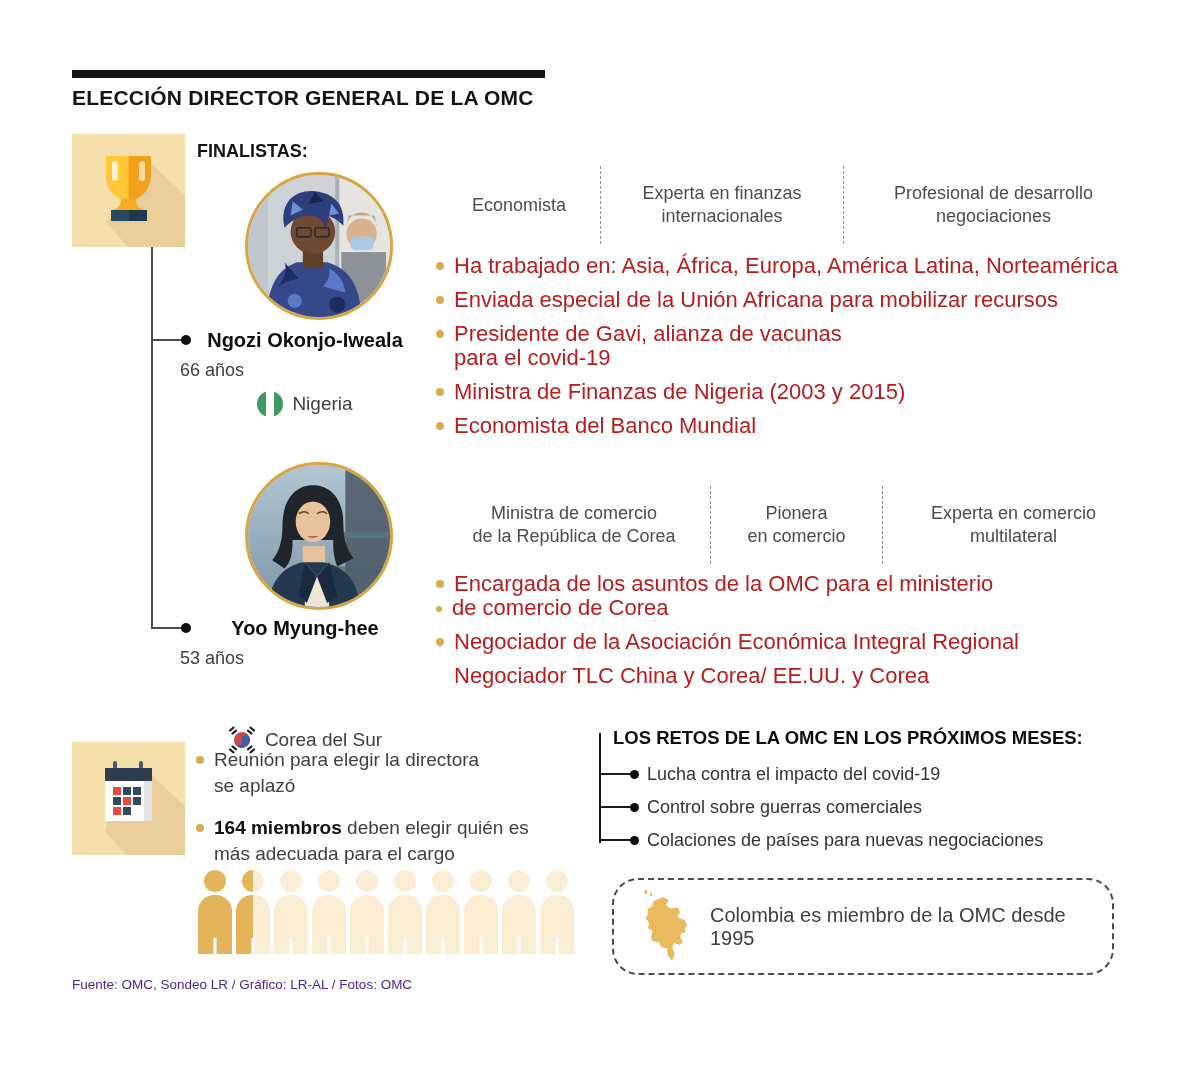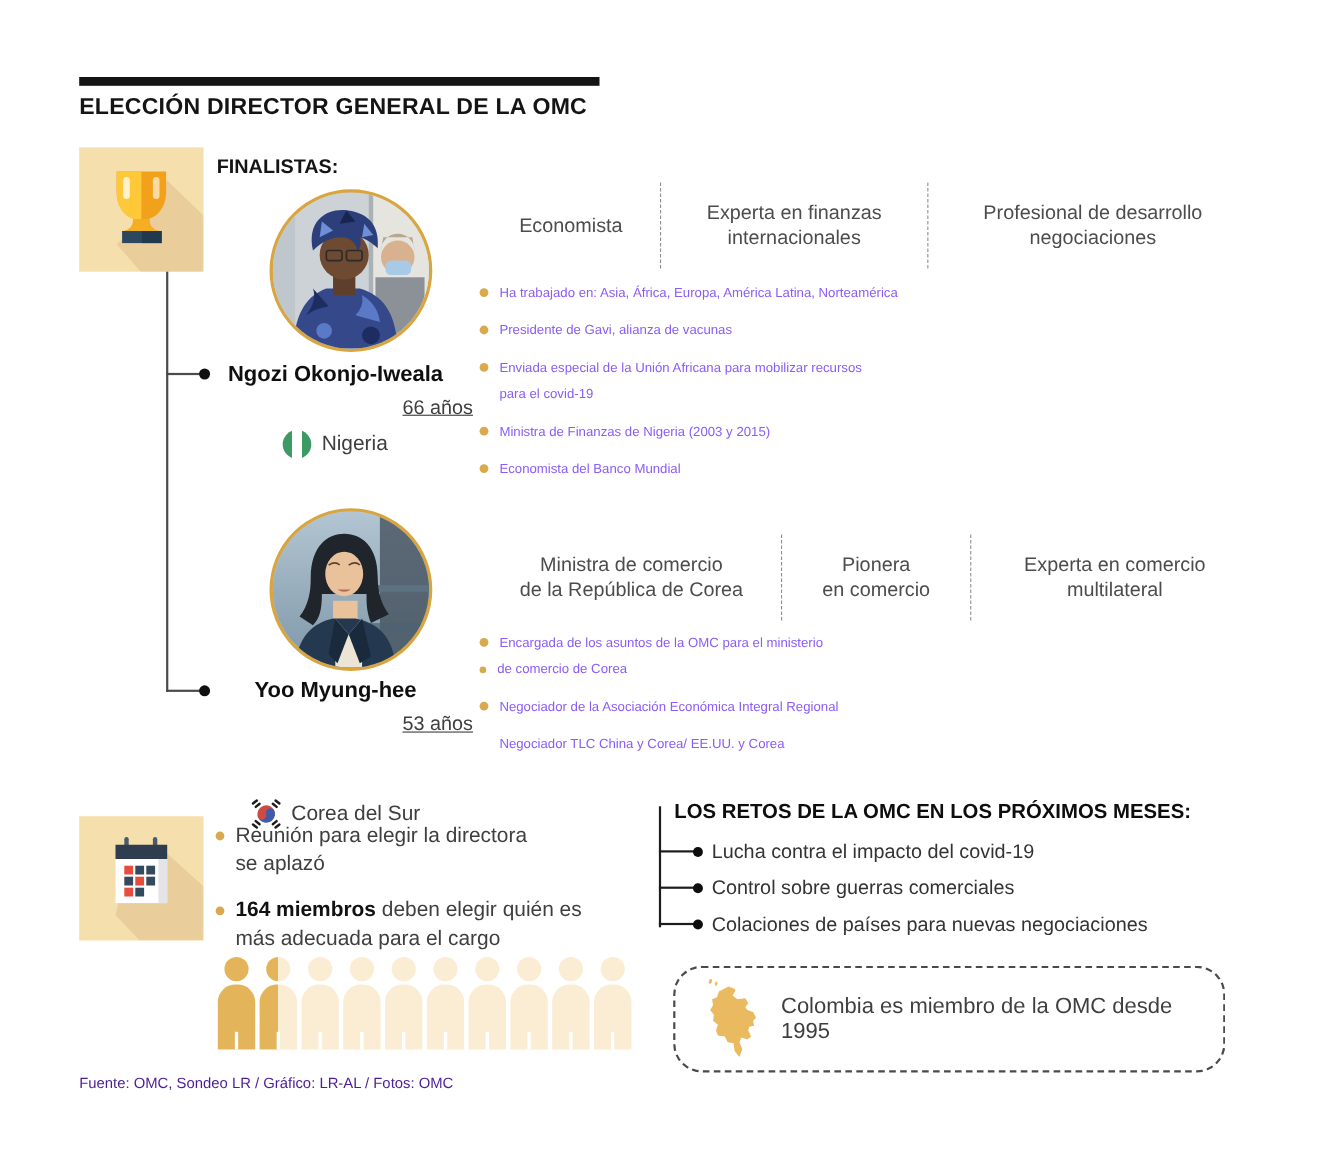--- a/index.html
+++ b/index.html
@@ -20,41 +20,41 @@
   
   .vline{width:2px;background:#4b4b4b;}
   .hline{height:2px;background:#4b4b4b;}
   .node-dot{width:10px;height:10px;border-radius:50%;background:#111;}
 
   
   .portrait{width:142px;height:142px;border-radius:50%;border:3px solid #D9A53E;overflow:hidden;background:#ccc;}
   .portrait svg{display:block;width:142px;height:142px;}
 
   .cand-name{width:250px;text-align:center;font-size:20px;font-weight:bold;color:#0f0f0f;}
-  .cand-age{width:250px;text-align:right;font-size:18px;color:#3e3e3e;text-decoration:underline;}
+  .cand-age{width:250px;text-align:left;font-size:18px;color:#3e3e3e;}
   .flag-row{width:250px;display:flex;align-items:center;justify-content:center;gap:9px;}
   .flag-circle{width:26px;height:26px;border-radius:50%;flex:0 0 auto;}
   .flag-label{font-size:19px;color:#3e3e3e;}
   .korea-flag{width:28px;height:28px;flex:0 0 auto;}
 
   
   .roles-row{display:flex;align-items:stretch;height:78px;}
   .role-cell{display:flex;align-items:center;justify-content:center;text-align:center;
              box-sizing:border-box;padding:0 10px;font-size:18px;line-height:23px;color:#4c4c4c;}
   .role-cell.sep{border-left:1px dashed #8f8f8f;}
   .role-cell span{white-space:pre-line;}
 
   
   .facts{width:720px;}
   .fact-row{display:flex;gap:10px;margin-bottom:10px;}
   .fact-row.cont{margin-top:-10px;}
   .gold-dot{width:8px;height:8px;border-radius:50%;background:var(--accent);flex:0 0 auto;margin-top:8px;}
   .gold-dot.small{width:6px;height:6px;margin-top:10px;}
   .gold-dot.invis{visibility:hidden;}
-  .fact-text{font-size:12px;line-height:24px;color:#8b5cf6;}
+  .fact-text{font-size:22px;line-height:24px;color:#b91c1c;}
 
   
   .meet-row{display:flex;gap:10px;margin-bottom:16px;}
   .meet-row .gold-dot{margin-top:9px;}
   .meet-text{font-size:19px;line-height:26px;color:#3f3f3f;}
   .meet-text b{color:#111;}
 
   
   .people{display:flex;gap:4px;}
   .person{width:34px;height:84px;}
@@ -155,25 +155,25 @@
 negociaciones</span>
       </div>
     </div>
   <div class="abs facts" style="left:436px;top:254px;">
       <div class="fact-row">
         <span class="gold-dot"></span>
         <span class="fact-text">Ha trabajado en: Asia, África, Europa, América Latina, Norteamérica</span>
       </div>
       <div class="fact-row">
         <span class="gold-dot"></span>
+        <span class="fact-text">Enviada especial de la Unión Africana para mobilizar recursos</span>
+      </div>
+      <div class="fact-row">
+        <span class="gold-dot"></span>
         <span class="fact-text">Presidente de Gavi, alianza de vacunas</span>
-      </div>
-      <div class="fact-row">
-        <span class="gold-dot"></span>
-        <span class="fact-text">Enviada especial de la Unión Africana para mobilizar recursos</span>
       </div>
       <div class="fact-row cont">
         <span class="gold-dot invis"></span>
         <span class="fact-text">para el covid-19</span>
       </div>
       <div class="fact-row">
         <span class="gold-dot"></span>
         <span class="fact-text">Ministra de Finanzas de Nigeria (2003 y 2015)</span>
       </div>
       <div class="fact-row">

